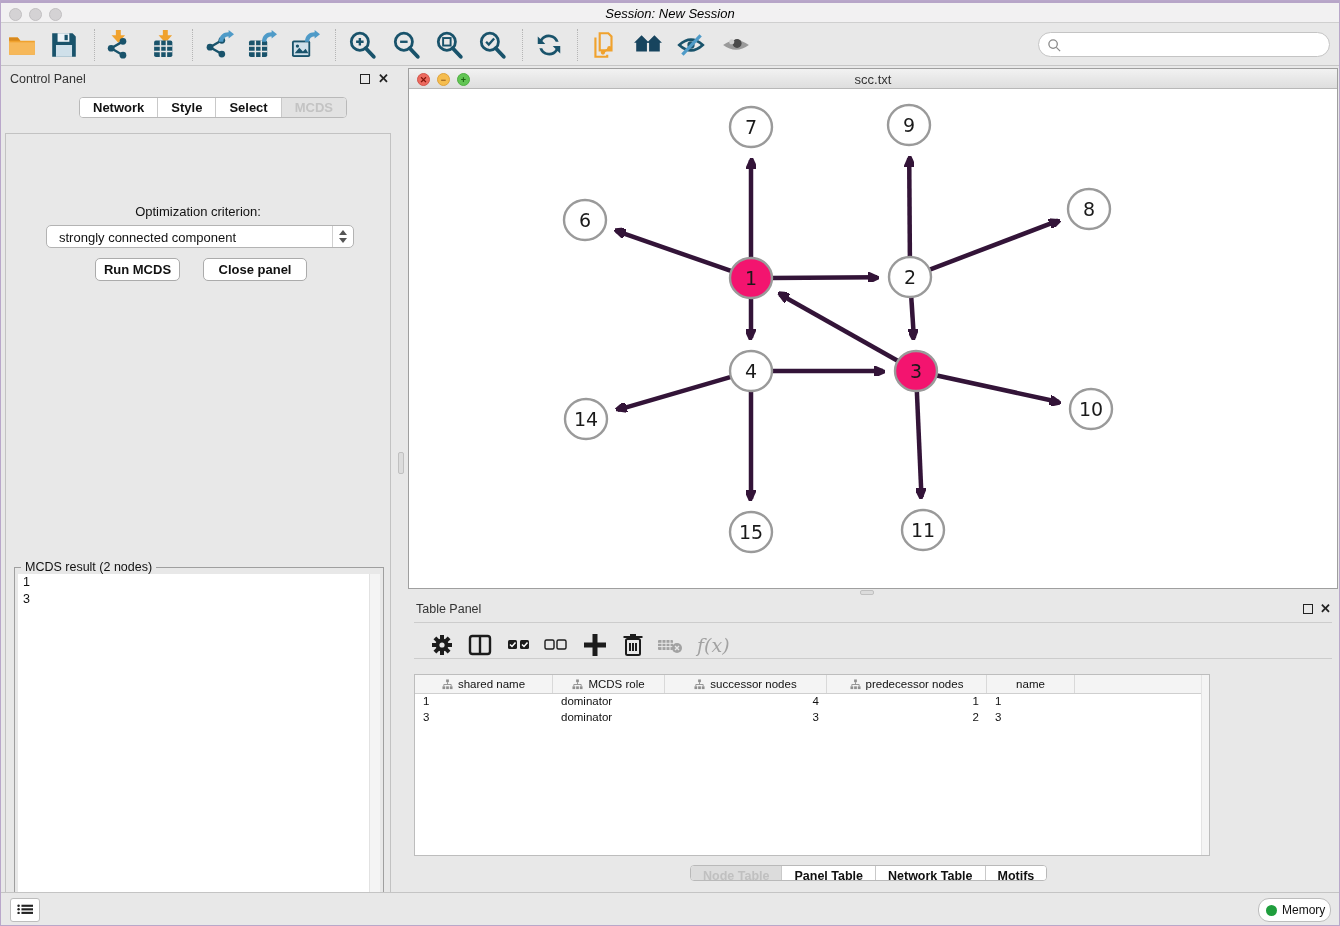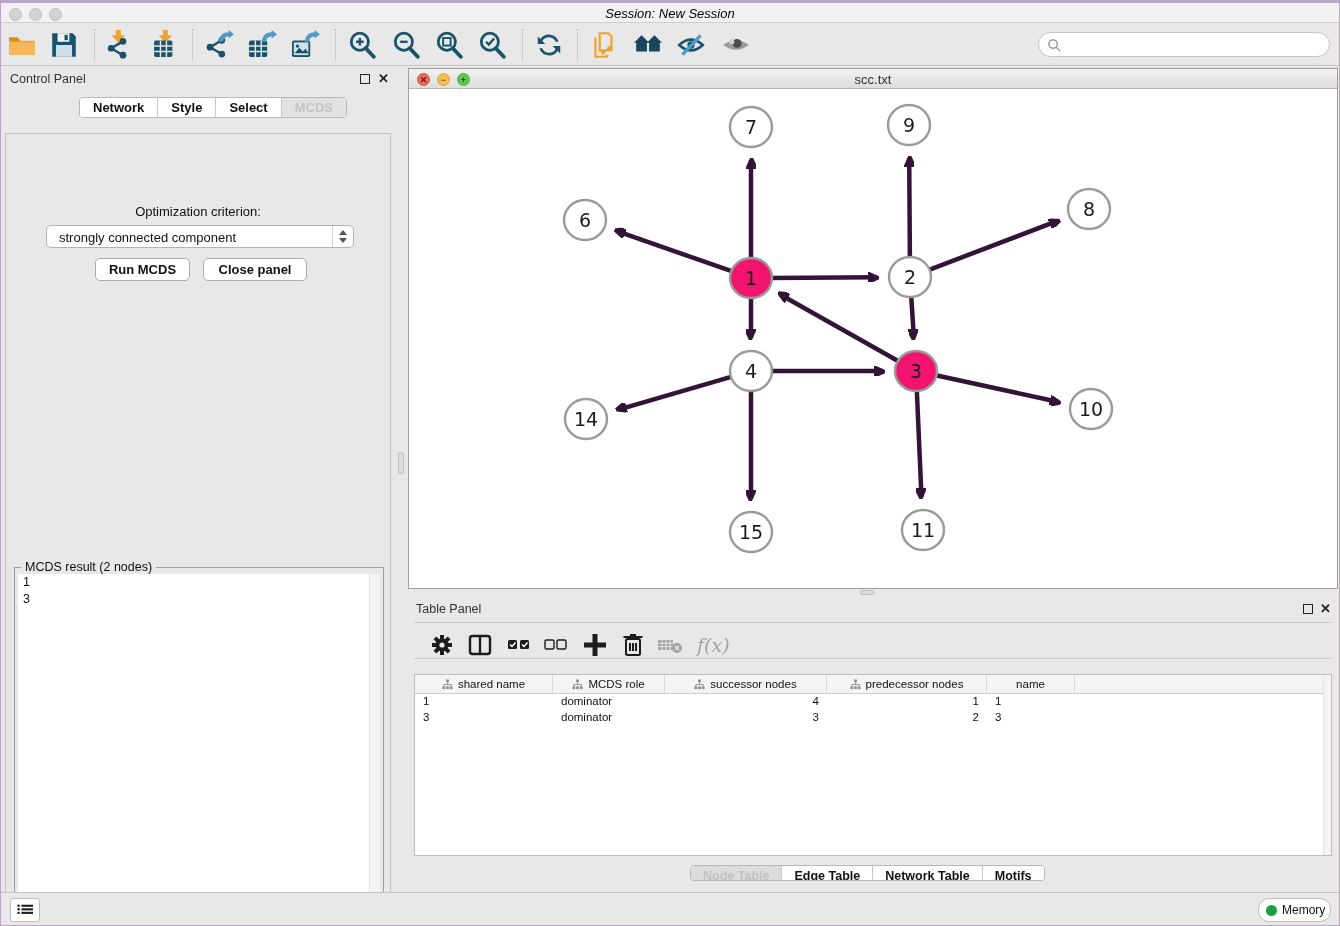--- a/index.html
+++ b/index.html
@@ -41,21 +41,21 @@
   .ctab:last-child { border-right:none; }
   .ctab.disabled { background:#e2e2e2; color:#c3c3c3; }
   .cbody { position:absolute; left:5px; top:67px; width:386px; height:762px; border:1px solid #c2c2c2; background:#e8e8e8; }
   .opt-label { position:absolute; left:0; right:0; top:70px; text-align:center; font-size:13px; color:#111; }
   .cselect { position:absolute; left:40px; top:91px; width:308px; height:23px; background:#fff; border:1px solid #b3b3b3; border-radius:5px; cursor:pointer; }
   .cselect .val { position:absolute; left:12px; top:4px; font-size:13px; color:#111; }
   .stepper { position:absolute; right:0; top:0; width:21px; height:21px; border-left:1px solid #d0d0d0; }
   .stepper .up { position:absolute; left:6px; top:4px; width:0; height:0; border-left:4.5px solid transparent; border-right:4.5px solid transparent; border-bottom:5px solid #555; }
   .stepper .dn { position:absolute; left:6px; bottom:4px; width:0; height:0; border-left:4.5px solid transparent; border-right:4.5px solid transparent; border-top:5px solid #555; }
   .cbtn { position:absolute; top:124px; height:23px; background:#fff; border:1px solid #ababab; border-radius:5px; font-size:13px; font-weight:bold; font-family:"Liberation Sans",sans-serif; color:#111; cursor:pointer; }
-  .btn-run { left:89px; width:95px; }
+  .btn-run { left:89px; width:85px; }
   .btn-close { left:197px; width:104px; }
   .result-box { position:absolute; left:8px; top:433px; width:370px; height:372px; border:1px solid #9f9f9f; }
   .result-legend { position:absolute; left:6px; top:-8px; background:#e8e8e8; padding:0 4px; font-size:12.5px; color:#111; }
   .result-area { position:absolute; left:3px; top:6px; right:3px; bottom:3px; background:#fff; overflow:hidden; }
   .result-line { font-size:12.5px; line-height:17px; padding-left:5px; color:#111; }
   .result-scroll { position:absolute; right:0; top:0; bottom:0; width:11px; background:#f4f4f4; border-left:1px solid #e2e2e2; }
 
   
   .vgrip { position:absolute; left:398px; top:452px; width:6px; height:22px; background:#dcdcdc; border:1px solid #c0c0c0; border-radius:2px; }
   .hgrip { position:absolute; left:860px; top:590px; width:14px; height:5px; background:#dcdcdc; border:1px solid #c0c0c0; border-radius:2px; }
@@ -70,21 +70,21 @@
   .t-max   { left:48px; background:#62c554; border:1px solid #4faf42; color:#1c6511; }
   .net-canvas { position:absolute; left:0; top:20px; width:928px; height:499px; background:#fff; }
 
   
   .tpanel { position:absolute; left:408px; top:596px; width:930px; height:292px; }
   .tpanel .win-float { left:895px; }
   .tpanel .win-close { left:912px; }
   .ttoolbar { position:absolute; left:6px; top:26px; width:918px; height:37px; border-top:1px solid #cccccc; border-bottom:1px solid #cccccc; }
   .ttbtn { position:absolute; top:8px; width:28px; height:28px; background:transparent; border:none; cursor:pointer; }
   .ttbtn svg { width:100%; height:100%; }
-  .ttable { position:absolute; left:6px; top:78px; width:918px; height:182px; background:#fff; border:1px solid #bdbdbd; overflow:hidden; }
+  .ttable { position:absolute; left:6px; top:78px; width:796px; height:182px; background:#fff; border:1px solid #bdbdbd; overflow:hidden; }
   .thead { display:flex; height:19px; background:#f4f4f4; border-bottom:1px solid #cfcfcf; }
   .th { position:relative; font-size:11.5px; color:#111; border-right:1px solid #d9d9d9; display:flex; align-items:center; justify-content:center; gap:5px; }
   .th svg { width:11px; height:11px; flex:0 0 auto; }
   .trow { display:flex; height:16px; }
   .td { font-size:11.5px; color:#111; padding:1px 8px 0; white-space:nowrap; overflow:hidden; }
   .tscroll { position:absolute; right:0; top:0; bottom:0; width:8px; background:#f4f4f4; border-left:1px solid #e4e4e4; }
   .ttabs { position:absolute; left:282px; top:269px; height:16px; display:flex; border:1px solid #b9b9b9; border-radius:4px; overflow:hidden; background:#fff; }
   .ttab { font-size:12.5px; font-weight:bold; padding:3px 12px 0; border-right:1px solid #c9c9c9; background:#fff; color:#111; cursor:pointer; }
   .ttab:last-child { border-right:none; }
   .ttab.disabled { background:#dcdcdc; color:#c0c0c0; }
@@ -475,21 +475,21 @@
           <div class="td" style="width: 112px; text-align: left;">dominator</div>
           <div class="td" style="width: 162px; text-align: right;">3</div>
           <div class="td" style="width: 160px; text-align: right;">2</div>
           <div class="td" style="width: 88px; text-align: left;">3</div>
         </div>
       </div>
     <div class="tscroll"></div>
   </div>
   <div class="ttabs">
     <span class="ttab disabled">Node Table</span>
-    <span class="ttab">Edge Table</span>
+    <span class="ttab">Panel Table</span>
     <span class="ttab">Network Table</span>
     <span class="ttab">Motifs</span>
   </div>
 </div>
 
 <div class="statusbar">
   <button class="list-btn">
     <svg viewBox="0 0 18 12">
       <circle cx="1.8" cy="2" r="1.4" fill="#222"></circle>
         <rect x="5" y="0.8" width="13" height="2.4" fill="#222"></rect>

